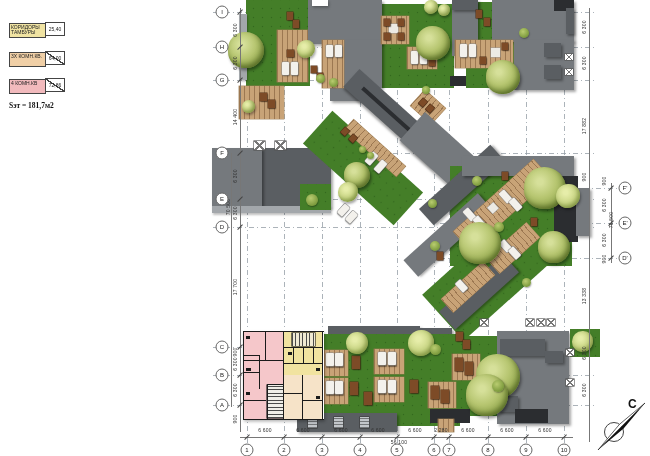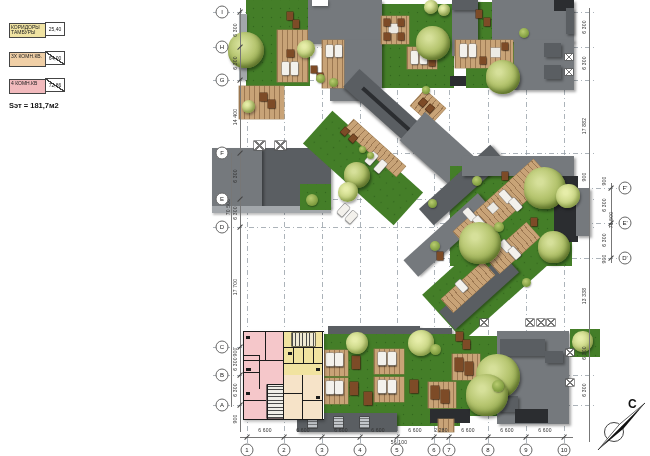--- a/index.html
+++ b/index.html
@@ -37,21 +37,21 @@
   .dim{position:absolute;font-size:5px;color:#333;white-space:nowrap;transform:translate(-50%,-50%);letter-spacing:.2px;}
   .dim.rot{transform:translate(-50%,-50%) rotate(-90deg);}
   .dml{position:absolute;background:#777;}
   .tick{position:absolute;width:7px;height:.8px;background:#444;transform:translate(-50%,-50%) rotate(-45deg);}
   
   #legend{position:absolute;left:9px;top:22px;}
   .lg-row{position:absolute;left:0;width:80px;height:16px;}
   .lg-label{position:absolute;left:0;top:1px;width:33px;height:12px;border:.8px solid #444;font-size:5px;line-height:1.15;color:#222;padding:.5px 1px;overflow:hidden;}
   .lg-val{position:absolute;left:36px;top:0;width:18px;height:12px;border:.8px solid #444;background:#fff;font-size:5px;line-height:12px;color:#222;text-align:center;}
   .lg-val.slash{background-image:linear-gradient(to top right,transparent 46%,#444 46% 53%,transparent 53%);}
-  #legend-total{position:absolute;left:9px;top:101px;font-size:7.5px;font-weight:bold;color:#111;}
+  #legend-total{position:absolute;left:9px;top:101px;font-size:7.5px;font-weight:bold;color:#111;font-family:Liberation Serif, serif;}
   #north{position:absolute;left:588px;top:394px;width:62px;height:62px;}
 </style>
 </head>
 <body>
 
 <div id="stage">
 
   <div id="legend">
     <div class="lg-row" style="top:0">
       <div class="lg-label" style="background:#f0e3a2">КОРИДОРЫ ТАМБУРЫ</div>

